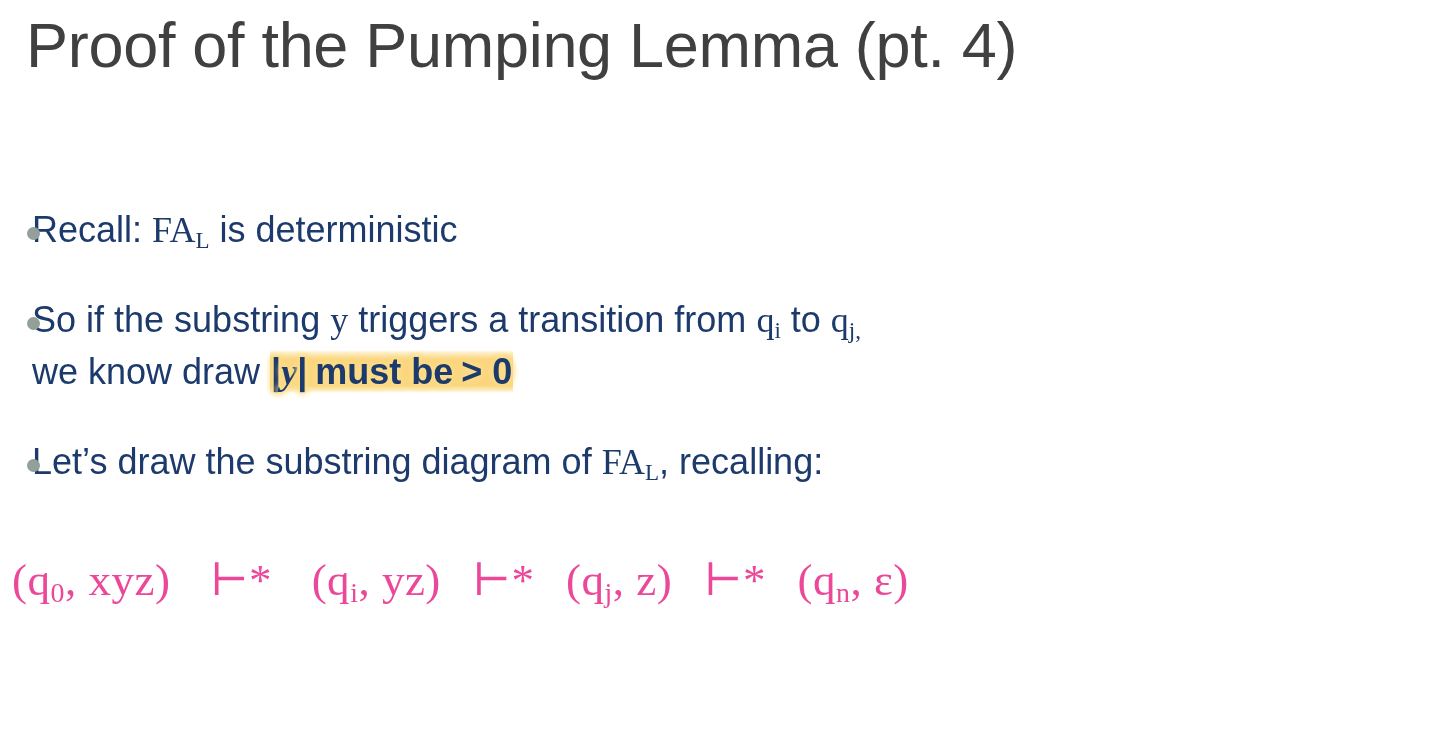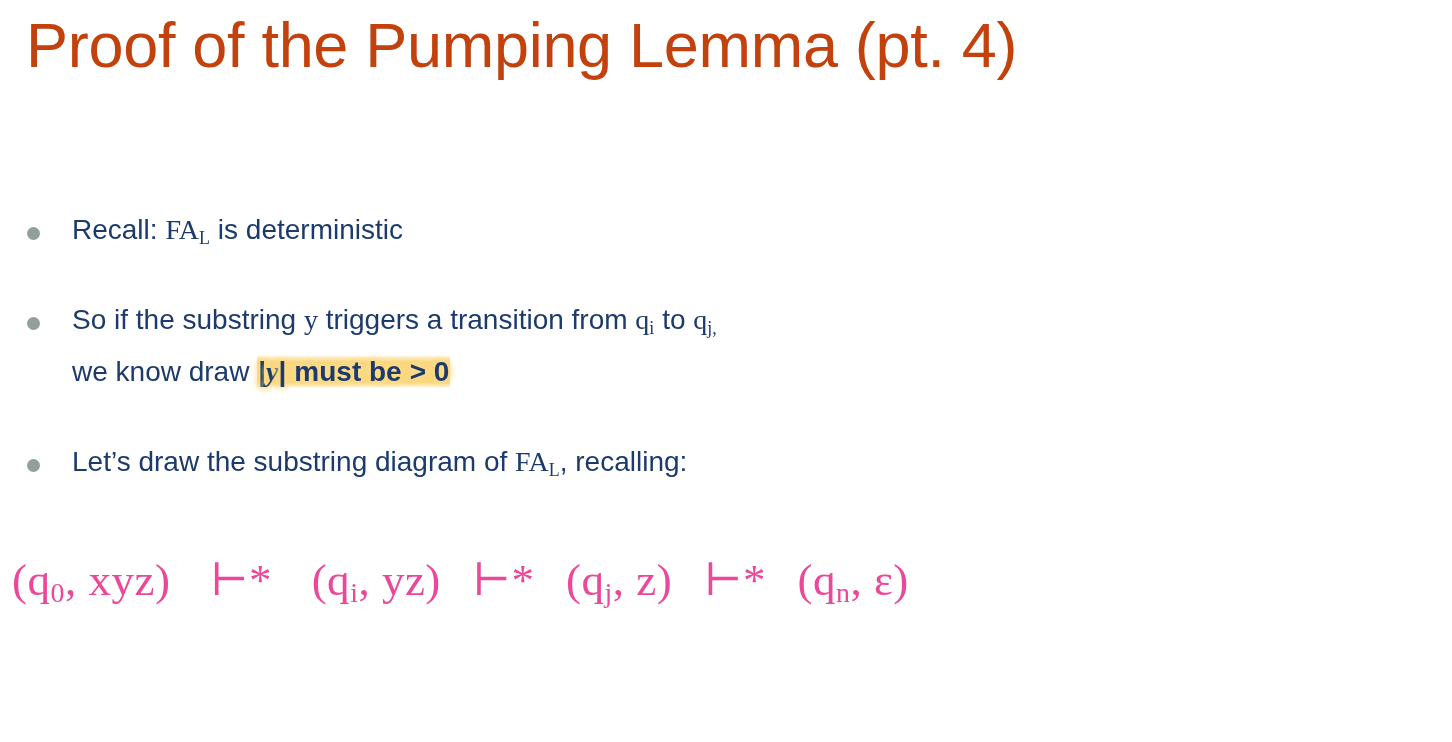--- a/index.html
+++ b/index.html
@@ -25,39 +25,39 @@
   
   .slide-title {
     position: absolute;
     left: 26px;
     top: 6px;
     width: 1380px;
     font-family: "Liberation Sans", sans-serif;
     font-size: 63px;
     line-height: 78px;
     font-weight: 400;
-    color: #c2410c;
+    color: #404040;
     letter-spacing: -0.3px;
     white-space: nowrap;
   }
 
   
   .body-block {
     position: absolute;
     left: 0;
     top: 204px;
     width: 1452px;
   }
 
   .bullet-row {
     position: relative;
-    padding-left: 72px;
+    padding-left: 32px;
     color: #1c3a6b;
     font-family: "Liberation Sans", sans-serif;
-    font-size: 28px;
+    font-size: 36px;
     line-height: 52px;
     font-weight: 400;
   }
   .bullet-row + .bullet-row { margin-top: 38px; }
 
   .bullet-dot {
     position: absolute;
     left: 27px;
     top: 23px;
     width: 13px;

